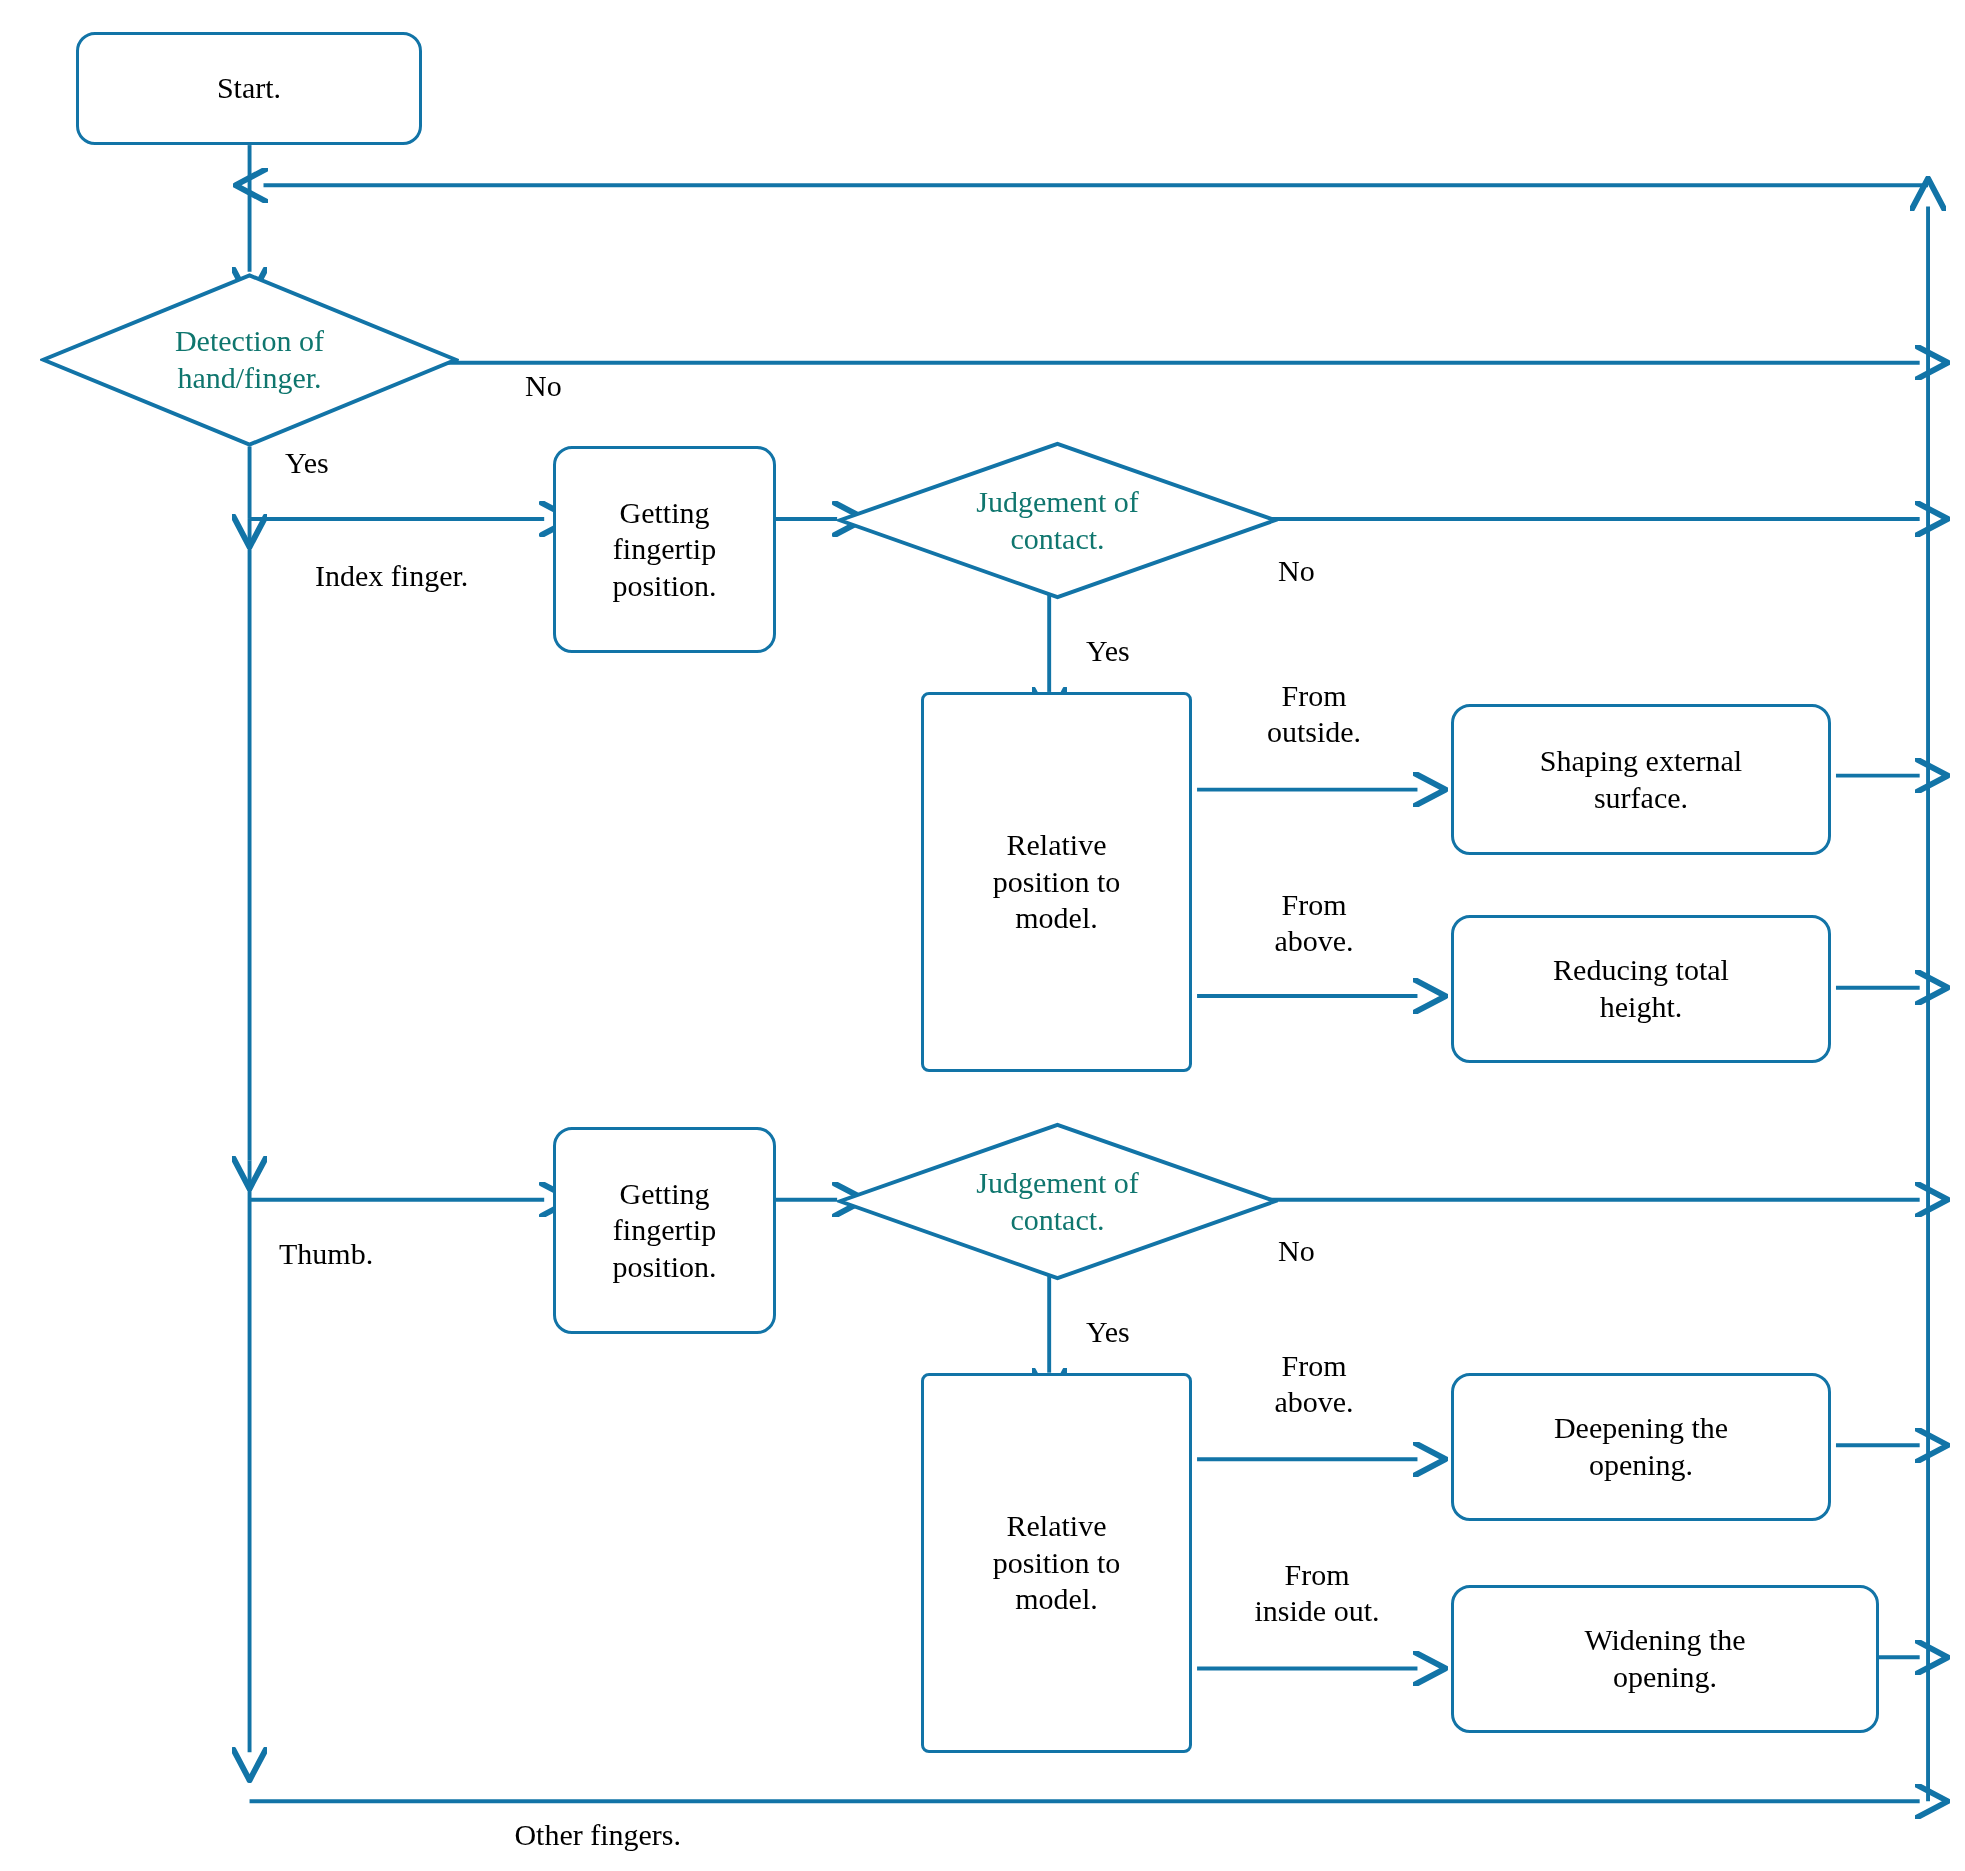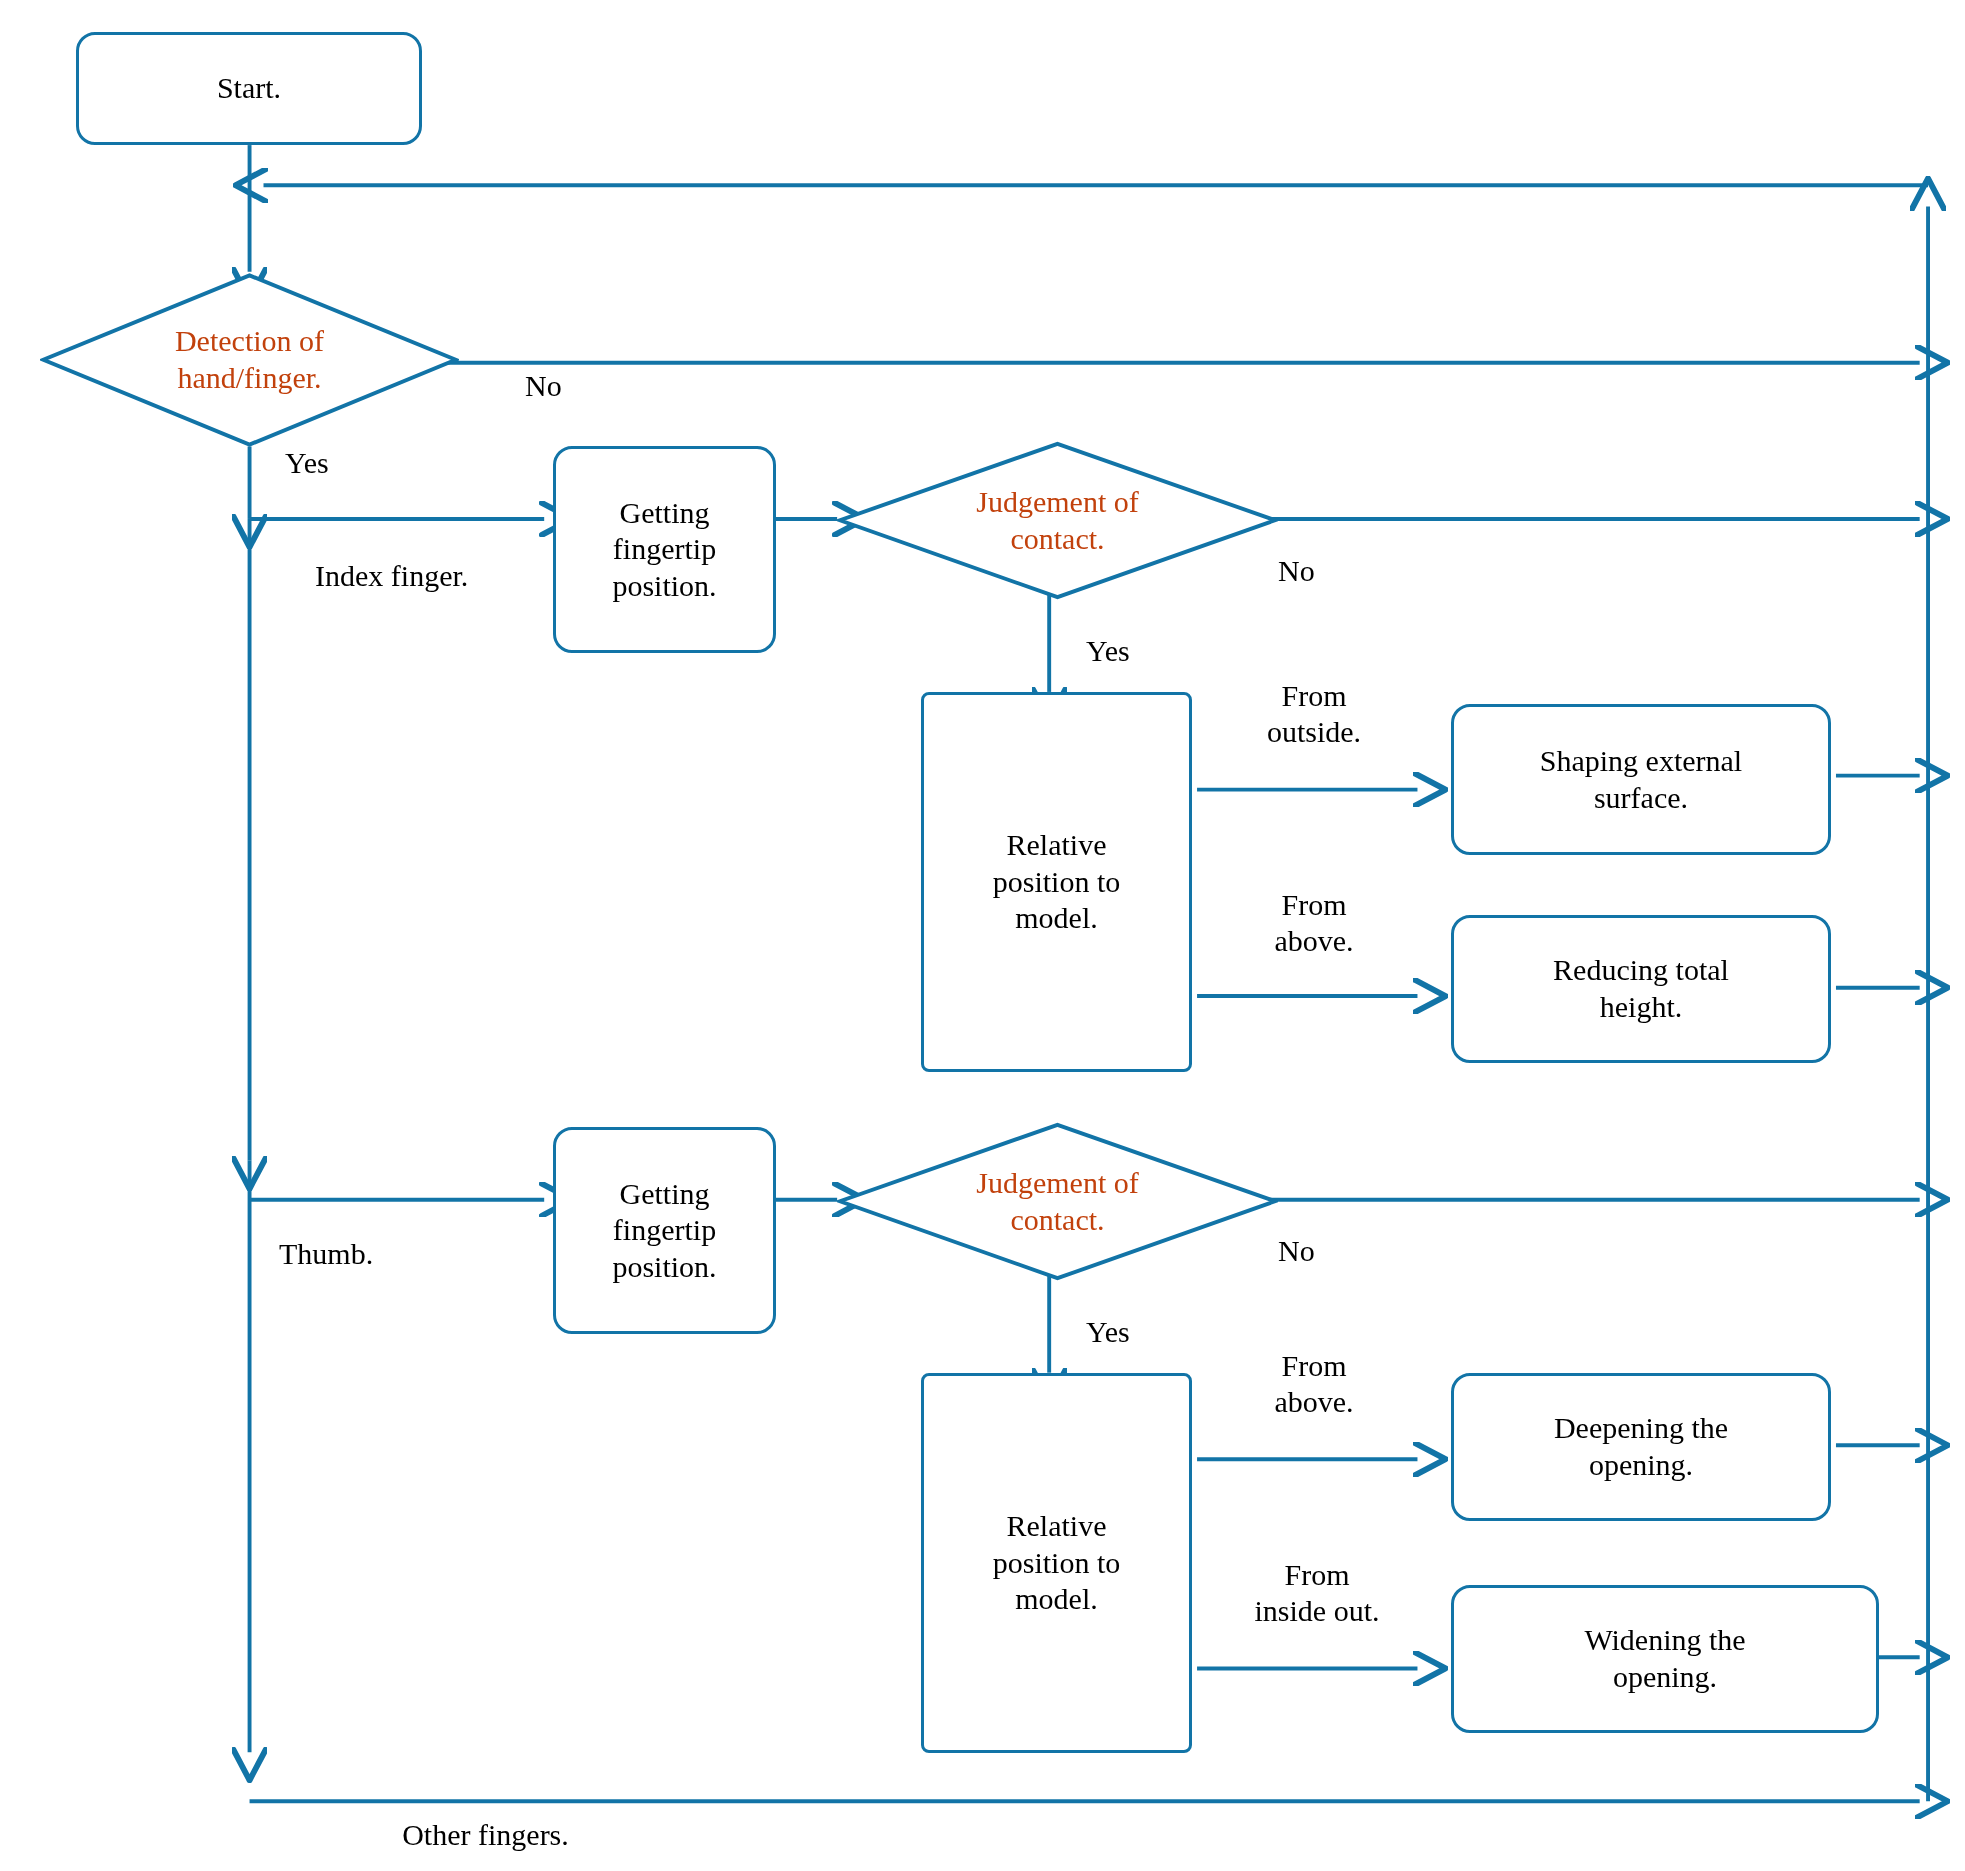--- a/index.html
+++ b/index.html
@@ -37,21 +37,21 @@
     padding: 2.2px 5.6px;
   }
   .node.round { border-radius: 19px; }
   .node.rect  { border-radius: 8px; }
   .diamond {
     position: absolute;
     display: flex;
     align-items: center;
     justify-content: center;
     text-align: center;
-    color: #c2410c;
+    color: #0f766e;
     font-size: 30px;
     line-height: 1.22;
     z-index: 3;
   }
   .diamond .dlabel { position: relative; z-index: 2; }
   .edgelabel {
     position: absolute;
     color: #000000;
     font-size: 30px;
     line-height: 1.2;
@@ -217,16 +217,16 @@
   <div class="edgelabel" style="left:1278px; top:1233px; width:112px; text-align:left;">No</div>
 
   <div class="edgelabel" style="left:1086px; top:1314px; width:123px; text-align:left;">Yes</div>
 
   <div class="edgelabel" style="left:1222px; top:1348px; width:184px; text-align:center;">From
 above.</div>
 
   <div class="edgelabel" style="left:1211px; top:1557px; width:212px; text-align:center;">From
 inside out.</div>
 
-  <div class="edgelabel" style="left:290px; top:1817px; width:391px; text-align:center;">Other fingers.</div>
+  <div class="edgelabel" style="left:290px; top:1817px; width:391px; text-align:right;">Other fingers.</div>
 
 </div>
 
 
 </body></html>

